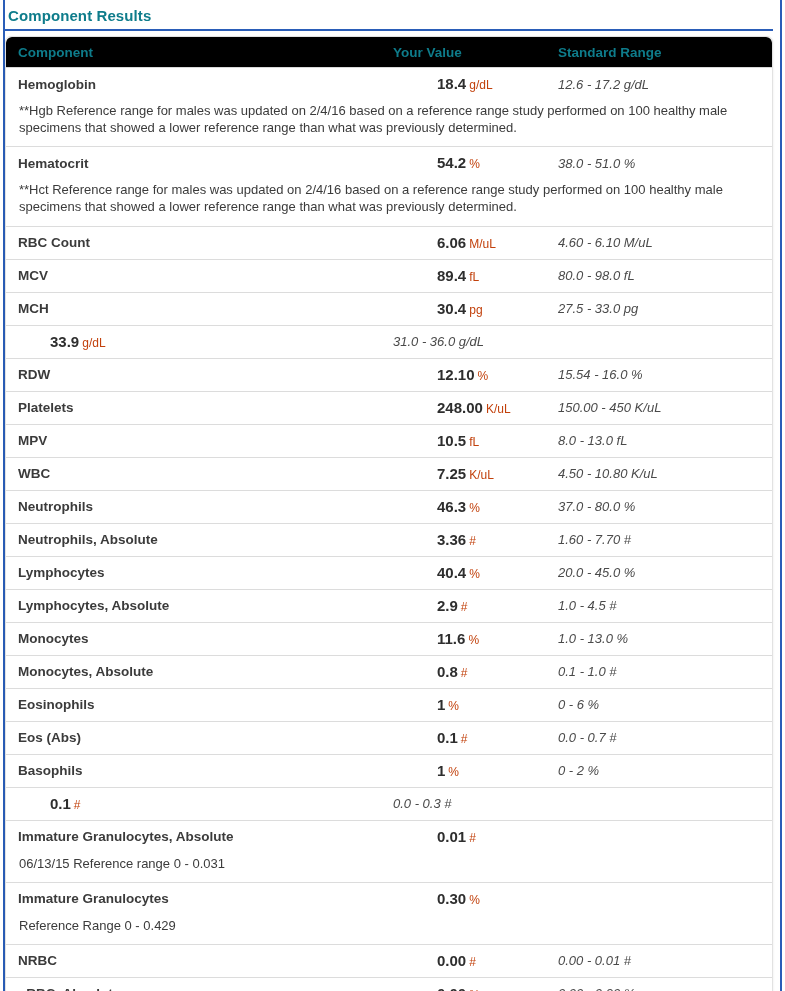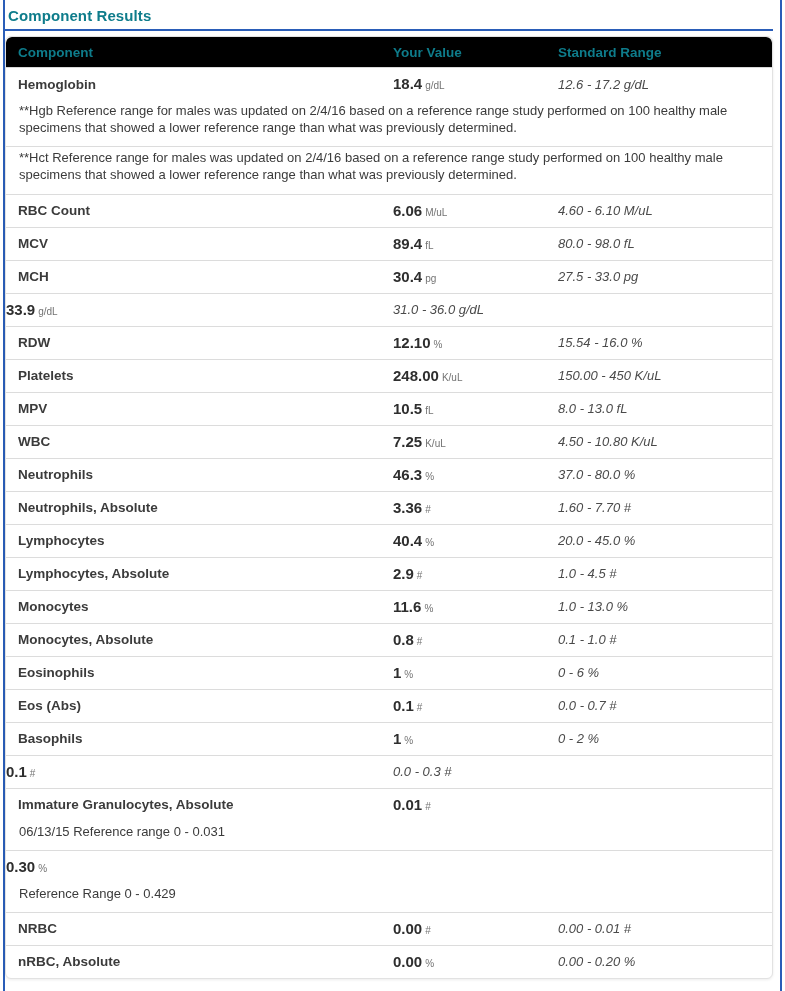--- a/index.html
+++ b/index.html
@@ -62,24 +62,25 @@
     padding-left: 12px;
     font-weight: bold;
     font-size: 13.5px;
     color: #3b3b3b;
   }
   .cell-value { white-space: nowrap; }
   .val {
     font-weight: bold;
     font-size: 15px;
     color: #2e2e2e;
+    margin-left: 44px;
   }
   .unit {
-    font-size: 10px;
-    color: #737373;
+    font-size: 12px;
+    color: #c2410c;
     margin-left: 3px;
     margin-top: 23px;
   }
   .cell-range {
     font-style: italic;
     font-size: 13px;
     color: #4a4a4a;
     white-space: nowrap;
   }
   .row-comment {
@@ -108,20 +109,27 @@
       <div class="cell-component">Hemoglobin</div>
       <div class="cell-value">
         <span class="val">18.4</span><span class="unit">g/dL</span>
       </div>
       <div class="cell-range">12.6 - 17.2 g/dL</div>
     </div>
     <div class="row-comment">**Hgb Reference range for males was updated on 2/4/16 based on a reference range study performed on 100 healthy male specimens that showed a lower reference range than what was previously determined.</div>
   </div>
 
   <div class="row-block">
+    <div class="trow">
+      <div class="cell-component">Hematocrit</div>
+      <div class="cell-value">
+        <span class="val">54.2</span><span class="unit">%</span>
+      </div>
+      <div class="cell-range">38.0 - 51.0 %</div>
+    </div>
     <div class="row-comment">**Hct Reference range for males was updated on 2/4/16 based on a reference range study performed on 100 healthy male specimens that showed a lower reference range than what was previously determined.</div>
   </div>
 
   <div class="row-block">
     <div class="trow">
       <div class="cell-component">RBC Count</div>
       <div class="cell-value">
         <span class="val">6.06</span><span class="unit">M/uL</span>
       </div>
       <div class="cell-range">4.60 - 6.10 M/uL</div>
@@ -320,20 +328,21 @@
       <div class="cell-value">
         <span class="val">0.01</span><span class="unit">#</span>
       </div>
       <div class="cell-range"></div>
     </div>
     <div class="row-comment">06/13/15 Reference range 0 - 0.031</div>
   </div>
 
   <div class="row-block">
     <div class="trow">
+      <div class="cell-component">Immature Granulocytes</div>
       <div class="cell-value">
         <span class="val">0.30</span><span class="unit">%</span>
       </div>
       <div class="cell-range"></div>
     </div>
     <div class="row-comment">Reference Range 0 - 0.429</div>
   </div>
 
   <div class="row-block">
     <div class="trow">

